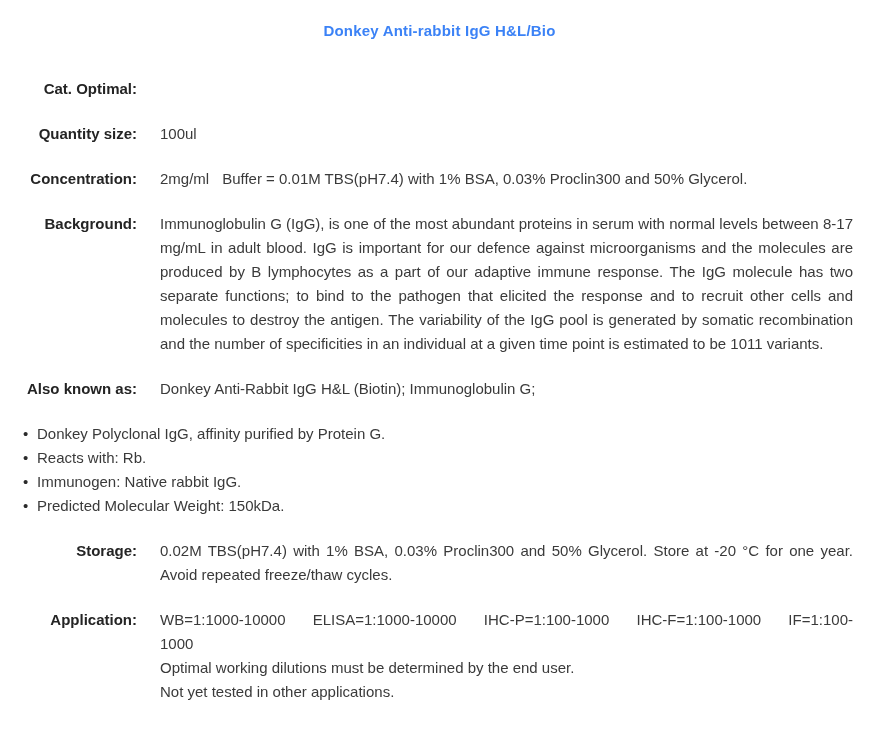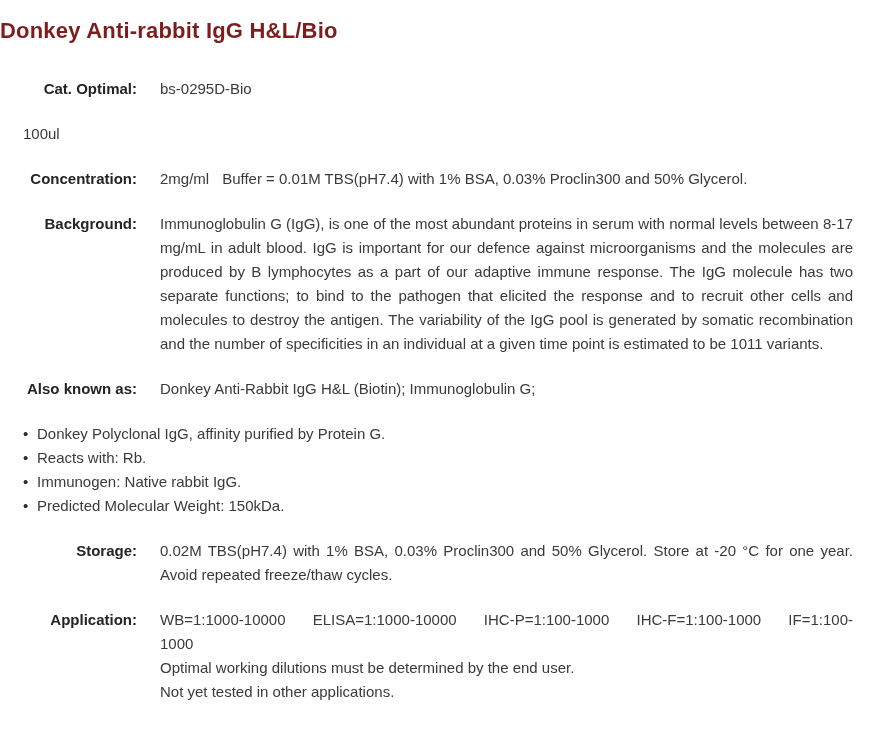--- a/index.html
+++ b/index.html
@@ -12,25 +12,25 @@
     height: 731px;
     overflow: hidden;
     font-family: "Liberation Sans", sans-serif;
     font-size: 15px;
     color: #3a3a3a;
   }
   .doc {
     padding-top: 18px;
   }
   .doc-title {
-    font-size: 22px;
+    font-size: 15px;
     line-height: 26px;
     font-weight: bold;
-    text-align: left;
-    color: #7f1d1d;
+    text-align: center;
+    color: #3b82f6;
     margin: 0 0 33px 0;
     letter-spacing: 0.2px;
   }
   .row {
     display: flex;
     align-items: flex-start;
     line-height: 24px;
     margin-bottom: 21px;
   }
   .row:last-child { margin-bottom: 16px; }
@@ -61,24 +61,24 @@
 </style>
 </head>
 <body>
 
 <div class="doc">
 
   <h1 class="doc-title">Donkey Anti-rabbit IgG H&amp;L/Bio</h1>
 
   <div class="row">
     <div class="row-label">Cat. Optimal:</div>
-    <div class="row-value">bs-0295D-Bio</div>
   </div>
 
   <div class="row">
+    <div class="row-label">Quantity size:</div>
     <div class="row-value">100ul</div>
   </div>
 
   <div class="row">
     <div class="row-label">Concentration:</div>
     <div class="row-value">
       <span>2mg/ml</span><span class="buffer-part">Buffer = 0.01M TBS(pH7.4) with 1% BSA, 0.03% Proclin300 and 50% Glycerol.</span>
     </div>
   </div>
 

